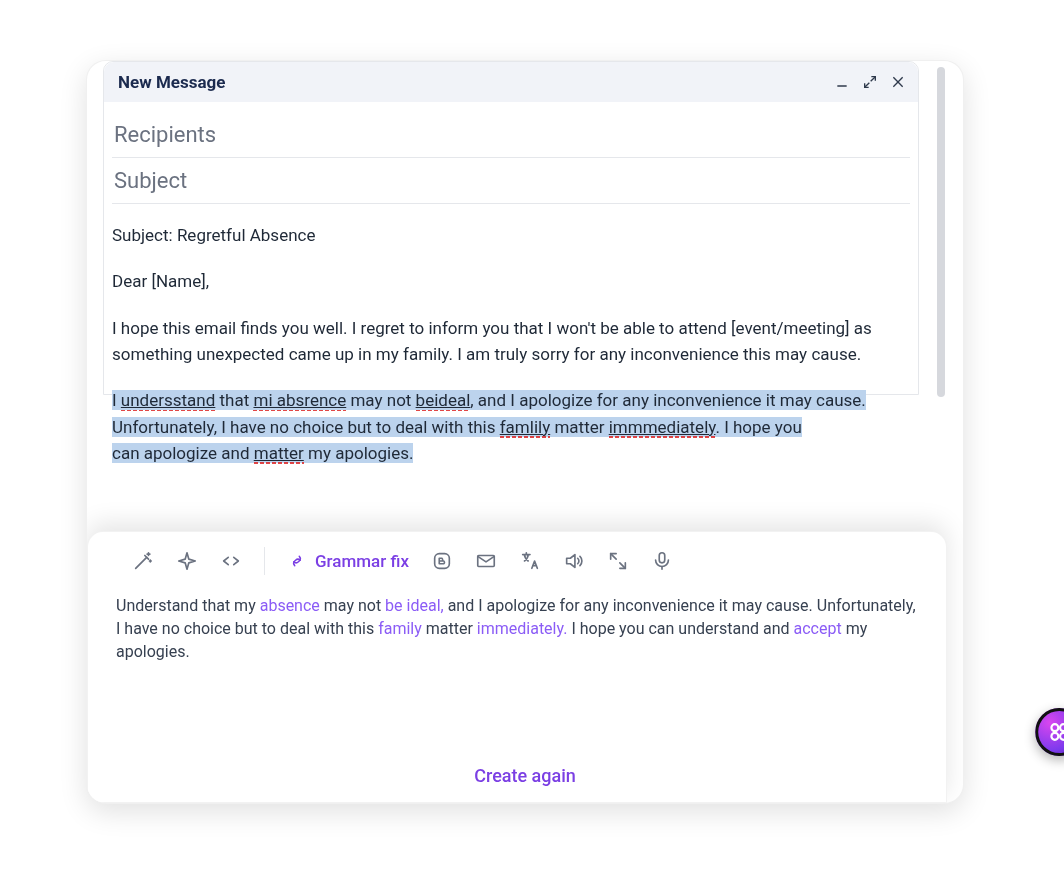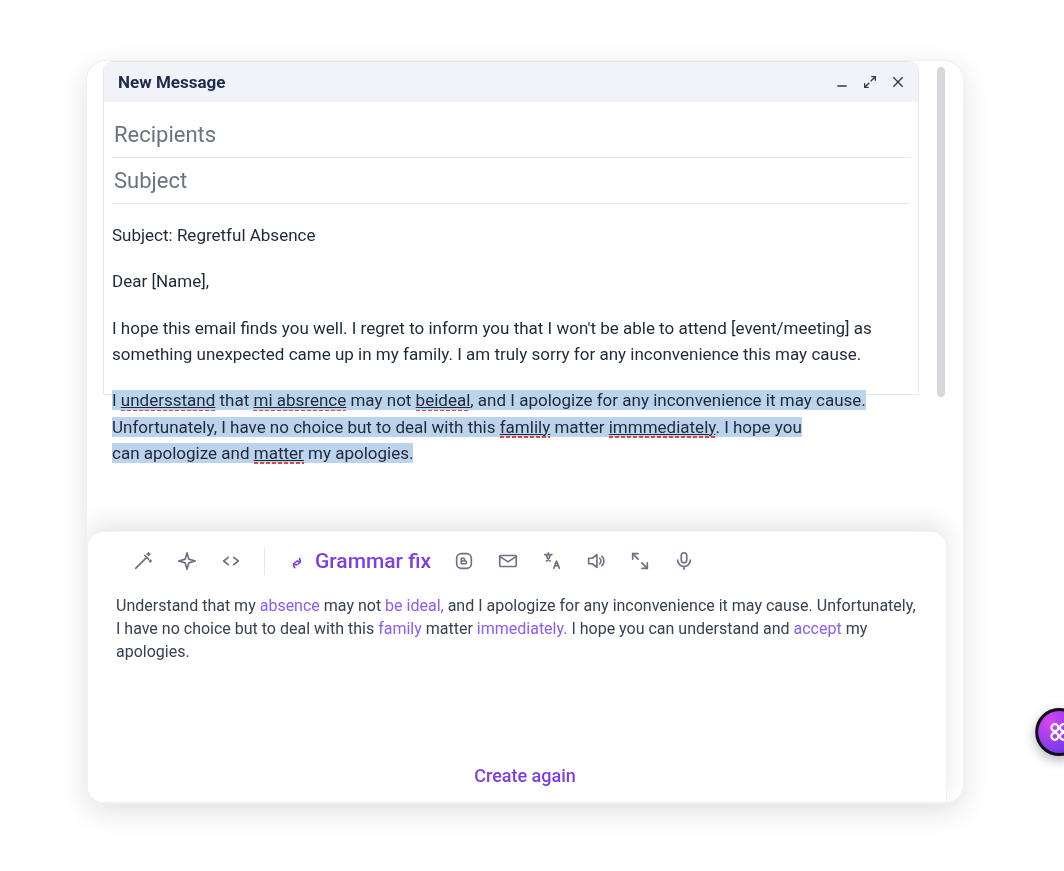--- a/index.html
+++ b/index.html
@@ -60,21 +60,21 @@
     box-shadow:0 -8px 24px rgba(0,0,0,0.10);
     border:1px solid rgba(0,0,0,0.05);
     display:flex;flex-direction:column;
   }
   .ai-toolbar{
     display:flex;align-items:center;gap:22px;height:58px;padding:0 26px 0 44px;
   }
   .tb-icon{display:inline-flex;align-items:center;justify-content:center;color:#6B7280;cursor:pointer;}
   .tb-icon svg{width:22px;height:22px;stroke:currentColor;fill:none;stroke-width:1.8;stroke-linecap:round;stroke-linejoin:round;}
   .tb-sep{width:1px;height:28px;background:#E5E7EB;margin:0 0px;}
-  .grammar-pill{display:inline-flex;align-items:flex-end;gap:8px;color:var(--purple);font-weight:500;font-size:21px;cursor:pointer;}
+  .grammar-pill{display:inline-flex;align-items:flex-end;gap:8px;color:var(--purple);font-weight:500;font-size:17px;cursor:pointer;}
   .grammar-pill svg{width:20px;height:20px;stroke:var(--purple);fill:none;stroke-width:1.8;stroke-linecap:round;stroke-linejoin:round;}
 
   .ai-text{
     padding:4px 28px 0 28px;font-size:16px;line-height:1.45;color:#374151;
   }
   .fix{color:var(--purple-light);}
 
   .create-again{
     margin-top:auto;text-align:center;padding:14px 0 16px 16px;
     color:var(--purple);font-size:18px;font-weight:500;cursor:pointer;

